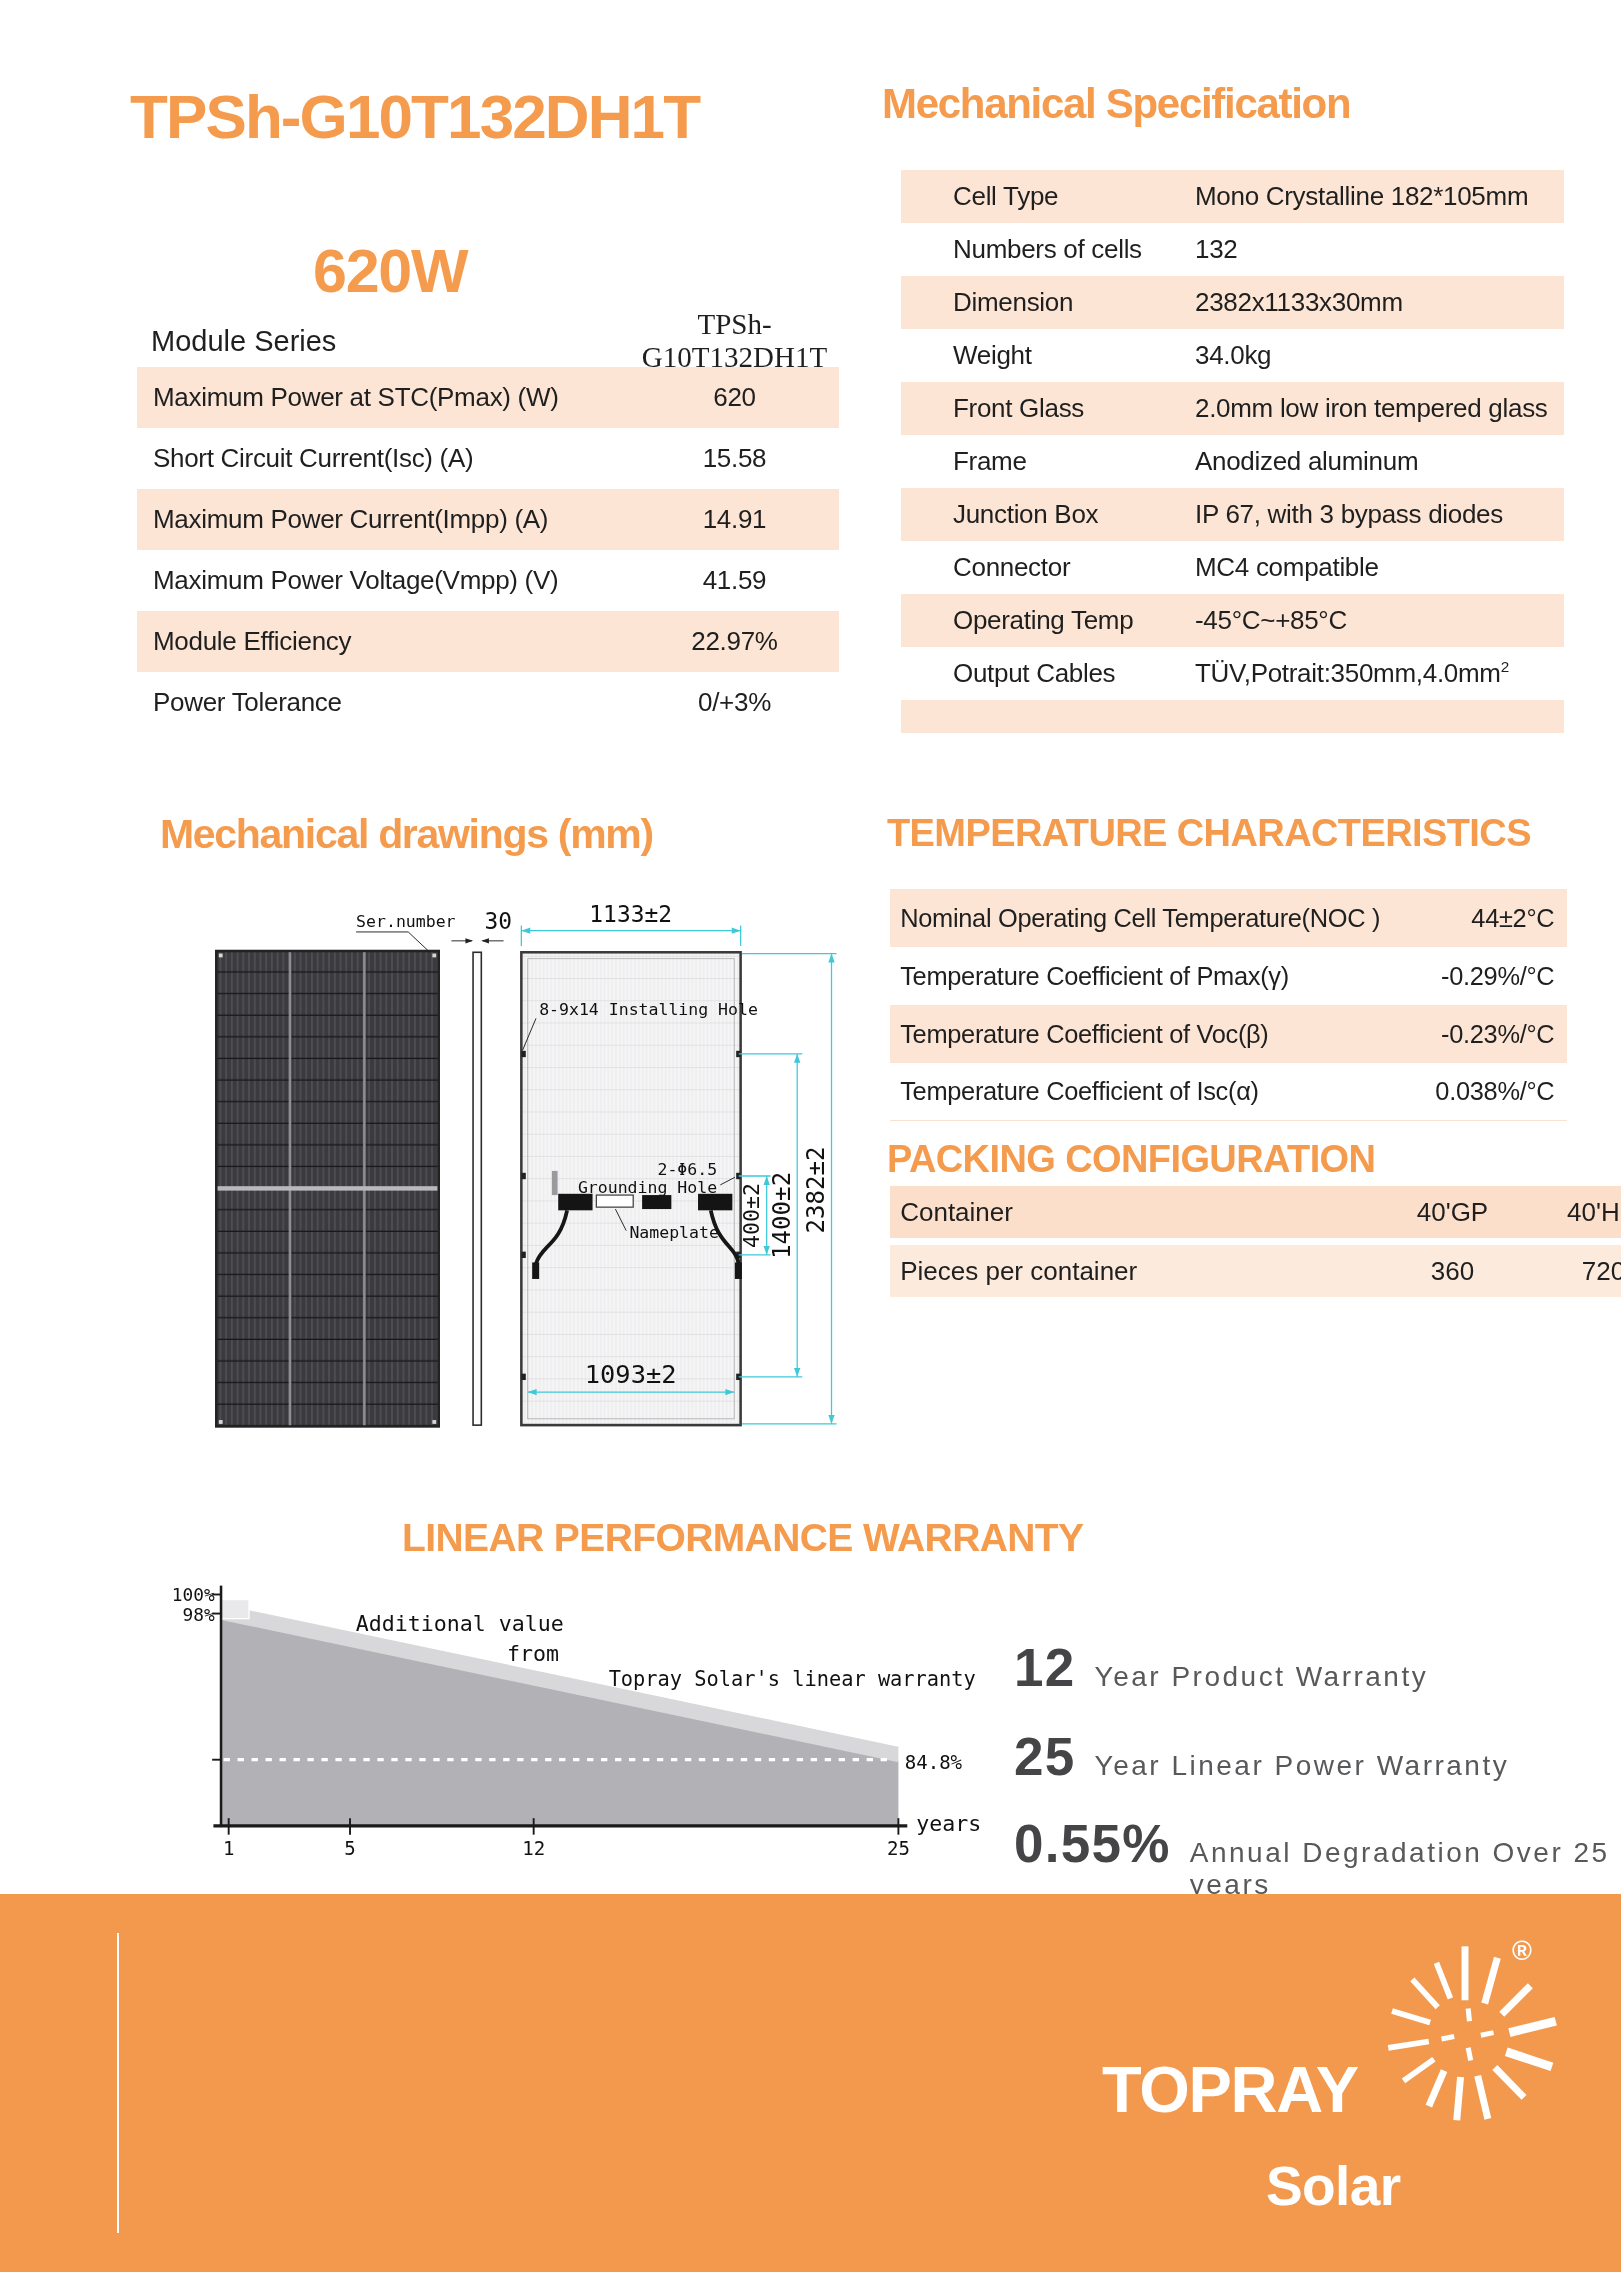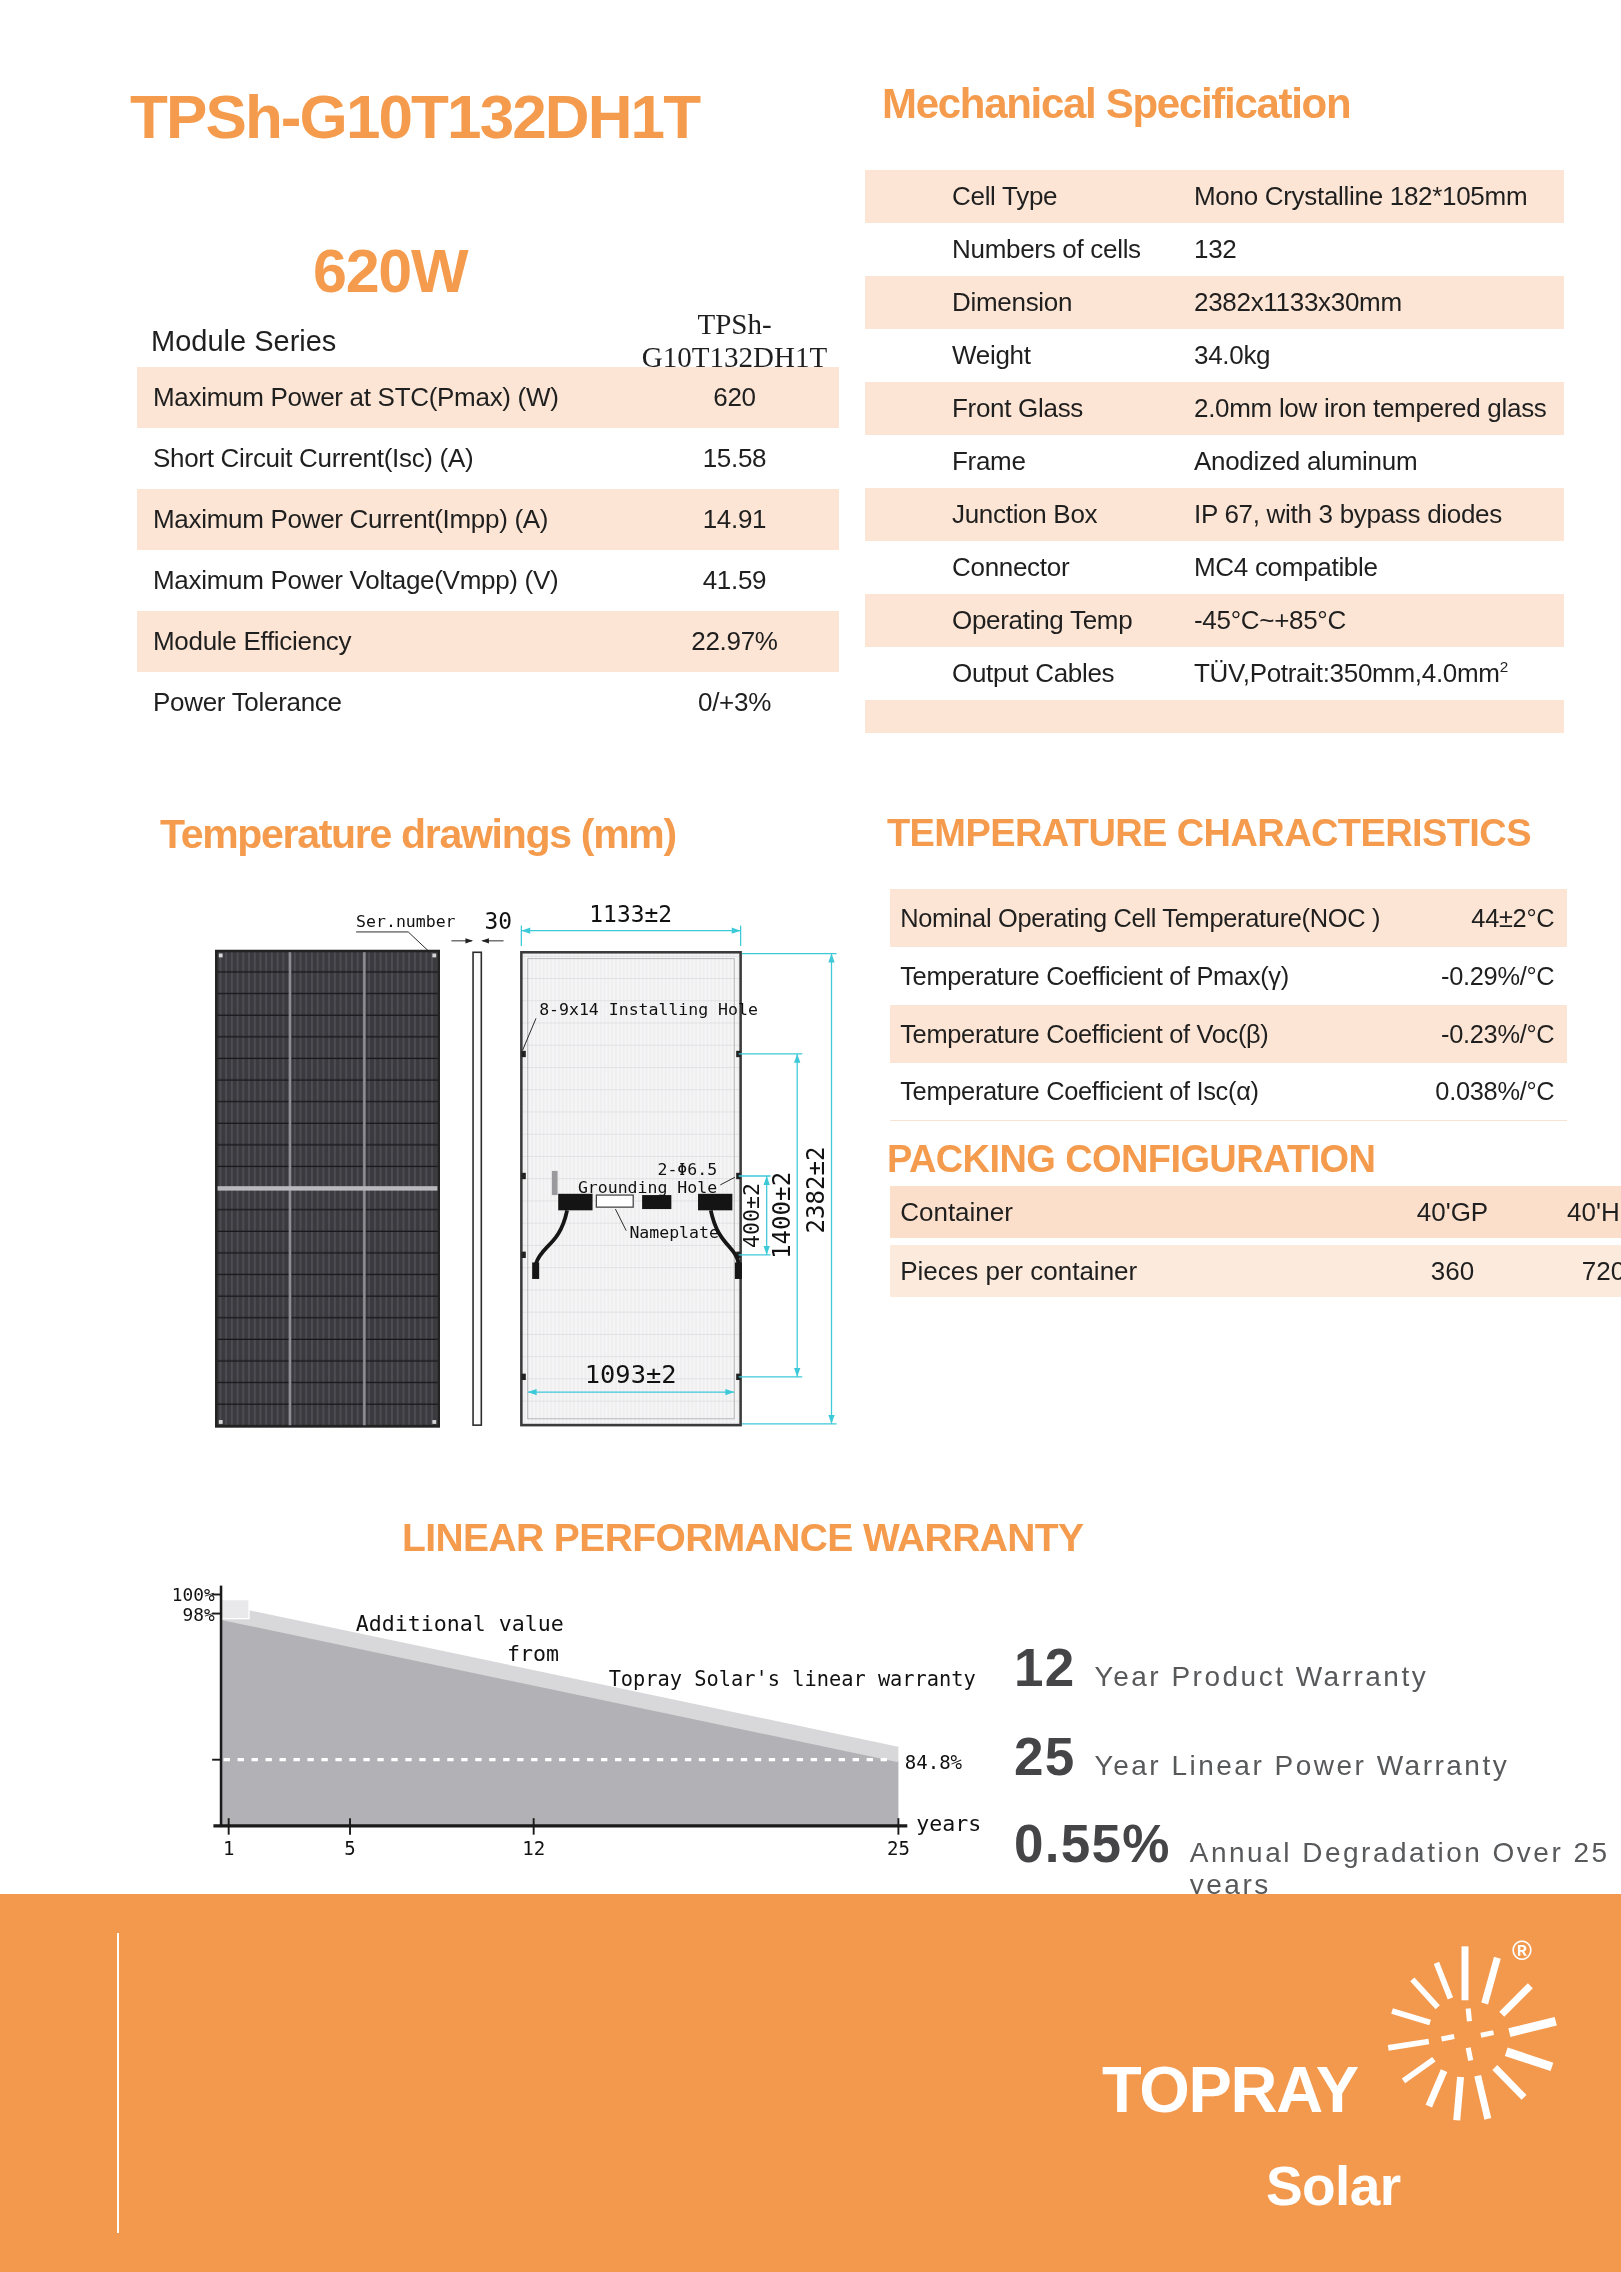--- a/index.html
+++ b/index.html
@@ -32,21 +32,21 @@
       font-family:"Liberation Serif", serif;font-size:29px;}
   
   .tbl{display:block;}
   .row{display:flex;align-items:center;position:relative;}
   .elec{left:137px;top:367px;width:702px;}
   .elec .row{height:61px;font-size:26px;letter-spacing:-0.3px;}
   .elec .row:nth-child(odd){background:var(--peach);}
   .elec .lbl{padding-left:16px;}
   .elec .val{position:absolute;left:502px;width:191px;text-align:center;}
   .mech{left:865px;top:170px;width:699px;}
-  .mech .row{height:53px;font-size:26px;letter-spacing:-0.3px;padding-left:87px;}
+  .mech .row{height:53px;font-size:26px;letter-spacing:-0.3px;padding-left:52px;margin-left:36px;}
   .mech .row:nth-child(odd){background:var(--peach);}
   .mech .lbl{width:242px;}
   .mech .val{flex:1;}
   .mech .row.empty{height:33px;}
   sup.sq{font-size:15.3px;vertical-align:super;line-height:0;}
   
   .t-draw{left:160px;top:811px;font-size:41px;letter-spacing:-1.3px;}
   .t-temp{left:887px;top:812px;font-size:38px;letter-spacing:-0.6px;}
   .t-pack{left:887px;top:1138px;font-size:38px;letter-spacing:-0.6px;}
   .t-warranty{left:402px;top:1516px;font-size:39px;letter-spacing:-0.6px;}
@@ -157,21 +157,21 @@
         <span class="lbl">Operating Temp</span>
         <span class="val">-45°C~+85°C</span>
       </div>
     <div class="row">
         <span class="lbl">Output Cables</span>
         <span class="val"><span>TÜV,Potrait:350mm,4.0mm</span><sup class="sq">2</sup></span>
       </div>
     <div class="row empty"></div>
   </div>
 
-  <div class="abs t-draw h-orange">Temperature drawings  (mm)</div>
+  <div class="abs t-draw h-orange">Mechanical drawings  (mm)</div>
   <div class="abs t-temp h-orange">TEMPERATURE  CHARACTERISTICS</div>
 
   <svg class="abs" style="left:178px;top:890px;width:674px;height:572px" viewBox="280 1400 1060 900">
     <defs>
       <pattern id="pf" width="9" height="34" patternUnits="userSpaceOnUse">
         <rect width="9" height="34" fill="#3b3b3f"></rect>
         <line x1="4.5" y1="0" x2="4.5" y2="34" stroke="#55555c" stroke-width="2"></line>
         <line x1="0" y1="33" x2="9" y2="33" stroke="#17171a" stroke-width="2"></line>
       </pattern>
       <pattern id="pr" width="6" height="35" patternUnits="userSpaceOnUse">

